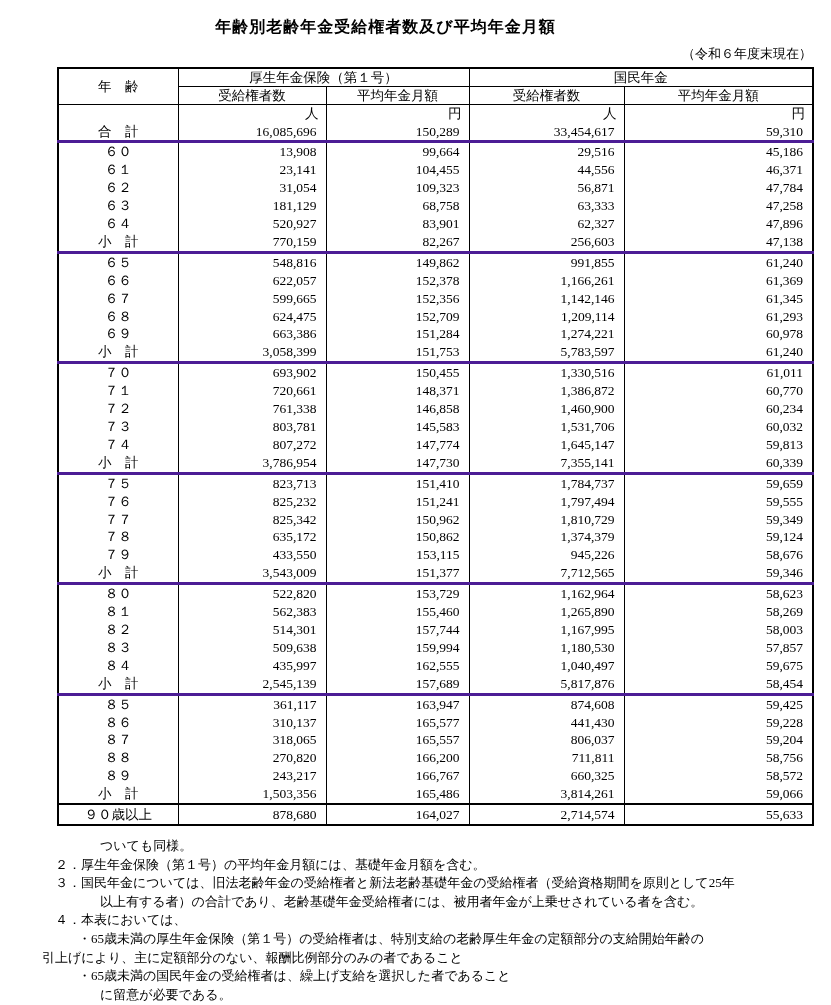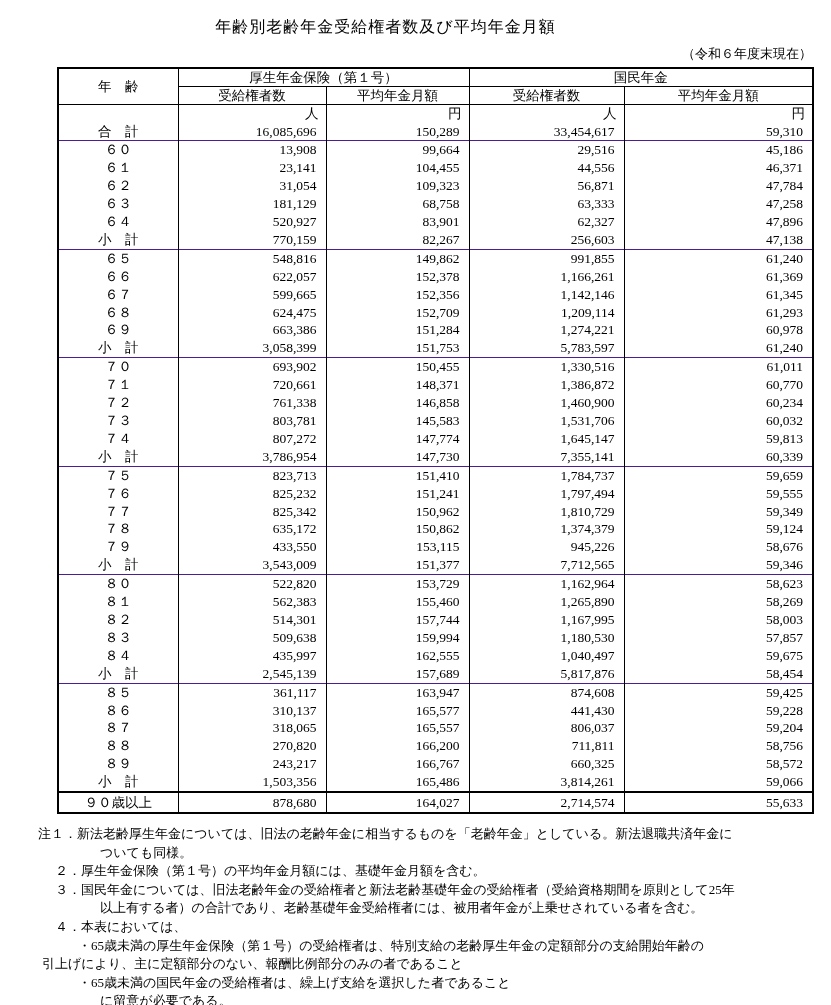--- a/index.html
+++ b/index.html
@@ -4,21 +4,21 @@
 <style>
   html,body{margin:0;padding:0;}
   body{
     width:831px;height:1005px;background:#ffffff;color:#000;
     font-family:"Liberation Serif","DejaVu Serif",serif;
     -webkit-font-smoothing:antialiased;
   }
   .page{position:relative;width:831px;height:1005px;overflow:hidden;}
   .title{
     margin:0;padding-top:17px;padding-right:60px;
-    text-align:center;font-size:16px;font-weight:normal;letter-spacing:1px;
+    text-align:center;font-size:16px;font-weight:bold;letter-spacing:1px;
     font-family:"Liberation Sans","DejaVu Sans",sans-serif;
   }
   .asof{
     width:812px;text-align:right;font-size:13px;margin-top:7px;margin-bottom:4px;
   }
   table.pension{
     border-collapse:collapse;border:2px solid #000;table-layout:fixed;
     margin-left:57px;width:755px;
   }
   col.c-age{width:120px;}
@@ -31,21 +31,21 @@
     font-weight:normal;font-size:13.5px;padding:0;overflow:hidden;white-space:nowrap;
   }
   thead th{
     border-bottom:1px solid #000;text-align:center;height:17px;line-height:17px;
   }
   tr.unit-row td{
     height:17.5px;line-height:17.5px;text-align:right;padding-right:7px;
   }
   tbody td{height:17.9px;line-height:17.9px;text-align:right;padding-right:9px;}
   tbody td.age{text-align:center;padding-right:0;}
-  tr.group-start td{border-top:1px solid #4c1d95;}
+  tr.group-start td{border-top:3px solid #4c1d95;}
   tr.last td{border-top:2px solid #000;height:19px;line-height:19px;}
   .notes{margin-top:11px;font-size:13px;line-height:18.6px;}
   .notes div{white-space:nowrap;}
   .ind0{margin-left:38px;}
   .ind1{margin-left:55px;}
   .ind2{margin-left:100px;}
   .ind3{margin-left:78px;}
   .ind4{margin-left:42px;}
 </style>
 </head>
@@ -349,21 +349,20 @@
           <td class="age">９０歳以上</td>
           <td class="num">878,680</td>
           <td class="num">164,027</td>
           <td class="num">2,714,574</td>
           <td class="num">55,633</td>
         </tr>
       </tbody>
   </table>
 
   <div class="notes" id="notes">
-      <div class="ind0">注１．新法老齢厚生年金については、旧法の老齢年金に相当するものを「老齢年金」としている。新法退職共済年金に</div>
       <div class="ind2">ついても同様。</div>
       <div class="ind1">２．厚生年金保険（第１号）の平均年金月額には、基礎年金月額を含む。</div>
       <div class="ind1">３．国民年金については、旧法老齢年金の受給権者と新法老齢基礎年金の受給権者（受給資格期間を原則として25年</div>
       <div class="ind2">以上有する者）の合計であり、老齢基礎年金受給権者には、被用者年金が上乗せされている者を含む。</div>
       <div class="ind1">４．本表においては、</div>
       <div class="ind3">・65歳未満の厚生年金保険（第１号）の受給権者は、特別支給の老齢厚生年金の定額部分の支給開始年齢の</div>
       <div class="ind4">引上げにより、主に定額部分のない、報酬比例部分のみの者であること</div>
       <div class="ind3">・65歳未満の国民年金の受給権者は、繰上げ支給を選択した者であること</div>
       <div class="ind2">に留意が必要である。</div>
     </div>

